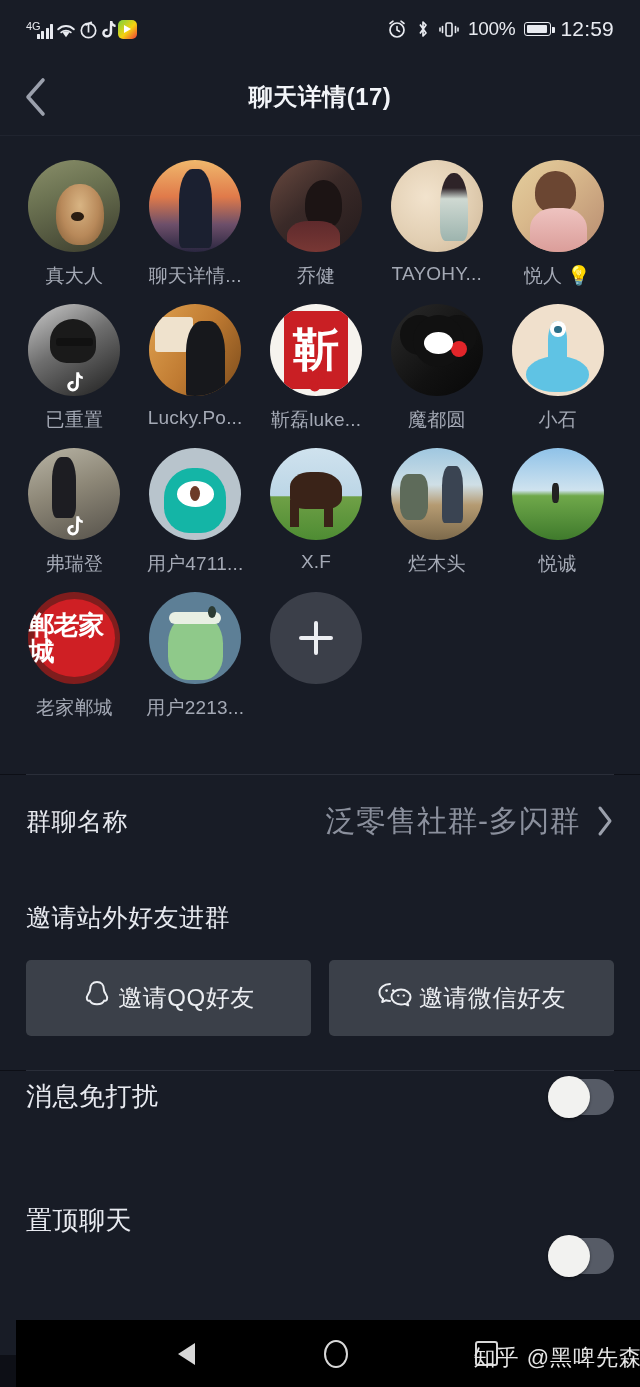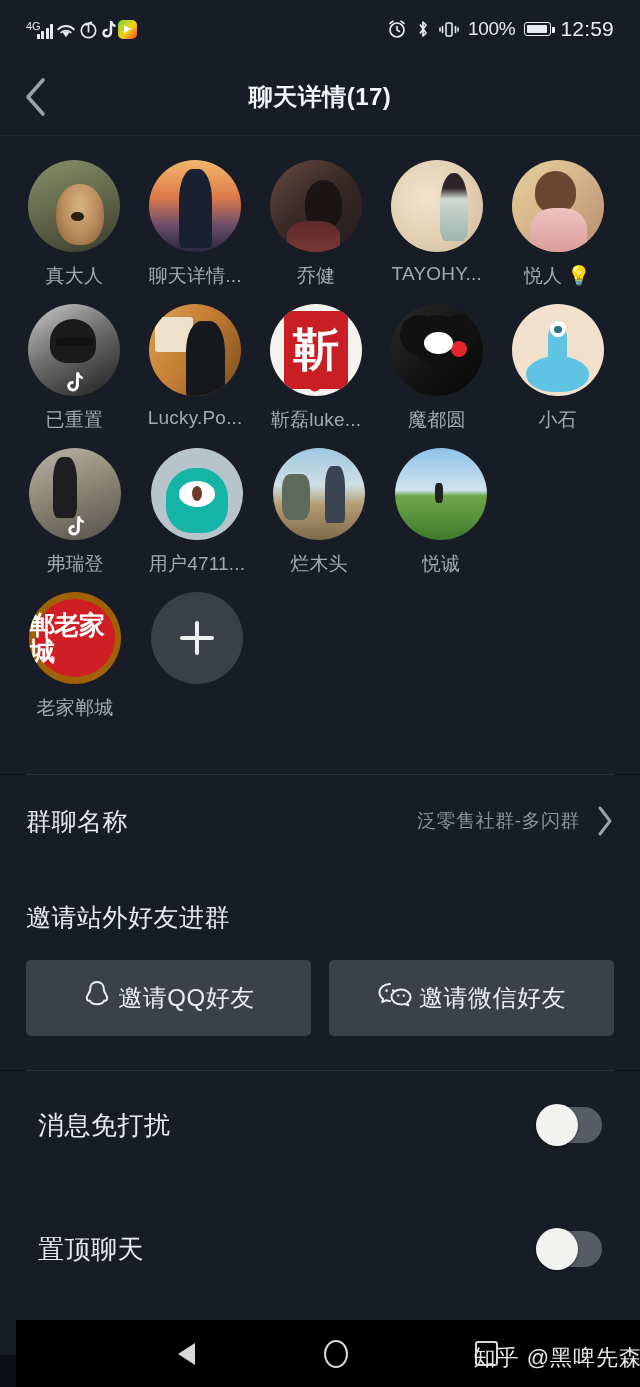--- a/index.html
+++ b/index.html
@@ -154,53 +154,53 @@
   .a-horse::after{content:"";position:absolute;left:22%;top:56%;width:10%;height:30%;
     background:#3a2318;box-shadow:34px 0 0 #3a2318;}
   .a-field{background:linear-gradient(180deg,#8fc2e8 0%,#cfe3ef 46%,#6fa84a 52%,#3f7a2c 100%);}
   .a-field::before{content:"";position:absolute;left:44%;top:38%;width:8%;height:22%;
     background:#222;border-radius:30%;}
   .a-beach{background:linear-gradient(180deg,#9fc7e0 0%,#cfdfe6 40%,#b59b72 62%,#7d6a4b 100%);}
   .a-beach::before{content:"";position:absolute;right:22%;top:20%;width:22%;height:62%;
     background:#3a4452;border-radius:34% 34% 12% 12%;}
   .a-beach::after{content:"";position:absolute;left:10%;top:28%;width:30%;height:50%;
     background:#5e6b5a;border-radius:30%;}
-  .a-seal2{background:#a16207;}
+  .a-seal2{background:#7f1d1d;}
   .a-seal2::before{content:"";position:absolute;left:6%;top:8%;width:88%;height:84%;
     background:#cf1f24;border-radius:50%;}
   .a-seal2 .sealtxt{position:absolute;inset:0;display:flex;align-items:center;
     justify-content:center;color:#fff;font-size:26px;font-weight:bold;line-height:1;
     font-family:"DejaVu Serif",serif; letter-spacing:-1px;}
   .a-mon2{background:#5d7f96;}
   .a-mon2::before{content:"";position:absolute;left:20%;top:24%;width:60%;height:72%;
     background:#8fc98a;border-radius:44% 44% 36% 36%;}
   .a-mon2 .hat{position:absolute;left:22%;top:22%;width:56%;height:13%;
     background:#e8efe3;border-radius:20px;z-index:2;}
   .a-mon2 .hat::after{content:"";position:absolute;right:10%;top:-52%;width:16%;height:100%;
     background:#2c3b33;border-radius:50%;}
 
   
   .divider{ height:1px; background:#2a2e39; margin:0 26px;}
   .sect{ background:#181c26;}
   .setrow{
     display:flex; align-items:center; padding:0 26px; height:92px;
   }
   .setlabel{ font-size:25px; color:#e8eaf0; letter-spacing:.5px;}
-  .setvalue{ margin-left:auto; font-size:19px; color:#8b909d; letter-spacing:.5px;}
+  .setvalue{ margin-left:auto; font-size:30px; color:#8b909d; letter-spacing:.5px;}
   .chev{ margin-left:16px; display:flex;align-items:center;}
 
   .invite-title{ font-size:25px; color:#e8eaf0; padding:34px 26px 0 26px; letter-spacing:.5px;}
   .invite-row{ display:flex; gap:18px; padding:26px 26px 34px 26px;}
   .ibtn{
     flex:1; height:76px; background:#3b4049; border-radius:5px;
     display:flex; align-items:center; justify-content:center; gap:6px;
     color:#eceef2; font-size:24px; letter-spacing:.5px;
   }
 
-  .togrow{ display:flex; align-items:center; padding:0 38px; height:92px;}
+  .togrow{ display:flex; align-items:flex-start; padding:0 26px; height:92px;}
   .toglabel{ font-size:26px; color:#e8eaf0; letter-spacing:.5px;}
   .switch{
     margin-left:auto; width:66px; height:36px; border-radius:18px;
     background:#565b66; position:relative; flex:none;
   }
   .switch .knob{
     position:absolute; left:0; top:-3px; width:42px;height:42px;border-radius:50%;
     background:#f2f2f0; box-shadow:0 1px 3px rgba(0,0,0,.45);
   }
 
@@ -377,35 +377,45 @@
       </div>
       <div class="mname">弗瑞登</div>
     </div>
     <div class="member">
       <div class="av a-mon1">
           <span class="eye"></span>
         </div>
       <div class="mname">用户4711...</div>
     </div>
     <div class="member">
+      <div class="av a-horse"></div>
+      <div class="mname">X.F</div>
+    </div>
+    <div class="member">
       <div class="av a-beach"></div>
       <div class="mname">烂木头</div>
     </div>
     <div class="member">
       <div class="av a-field"></div>
       <div class="mname">悦诚</div>
     </div>
   </div>
 
   <div class="mrow">
     <div class="member">
       <div class="av a-seal2">
         <span class="sealtxt">郸老家城</span>
       </div>
       <div class="mname">老家郸城</div>
+    </div>
+    <div class="member">
+      <div class="av a-mon2">
+          <span class="hat"></span>
+        </div>
+      <div class="mname">用户2213...</div>
     </div>
     <div class="member">
       <div class="addwrap">
         <div class="addbtn"></div>
       </div>
     </div>
     <div class="member"></div>
     <div class="member"></div>
   </div>
 
@@ -455,21 +465,21 @@
 
 <div class="divider"></div>
 
 <div class="sect" style="padding-top:8px;">
   <div class="togrow">
     <span class="toglabel">消息免打扰</span>
     <span class="switch">
         <span class="knob"></span>
       </span>
   </div>
-  <div class="togrow" style="margin-top:32px;">
+  <div class="togrow" style="margin-top:32px;flex-direction:column;">
     <span class="toglabel">置顶聊天</span>
     <span class="switch">
         <span class="knob"></span>
       </span>
   </div>
 </div>
 <div class="filler" style="height:60px;"></div>
 
 <div class="navbar">
   <div class="navitem">

